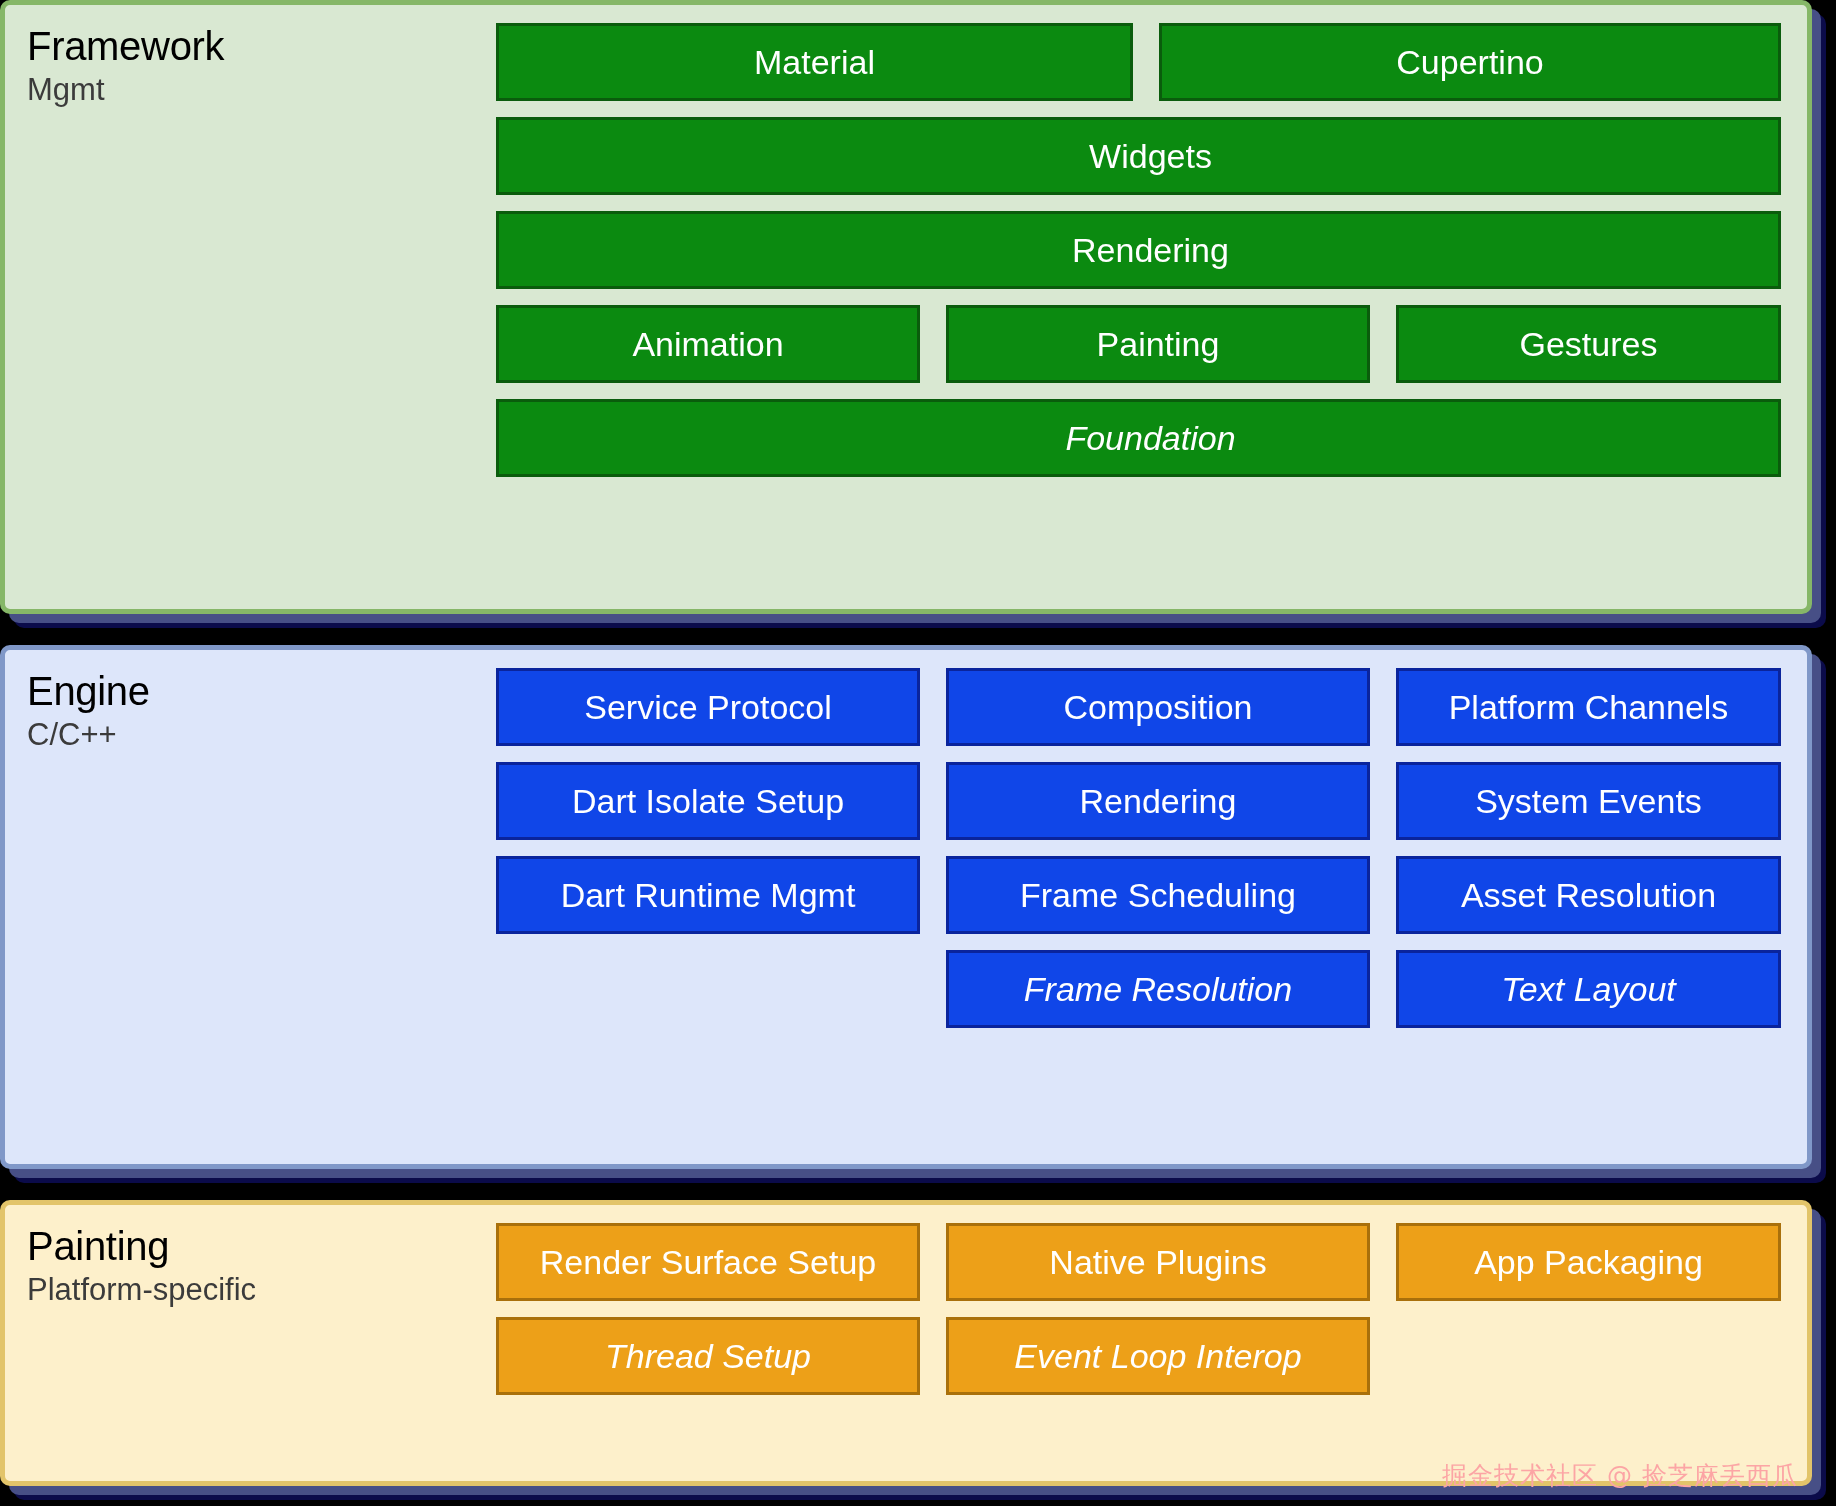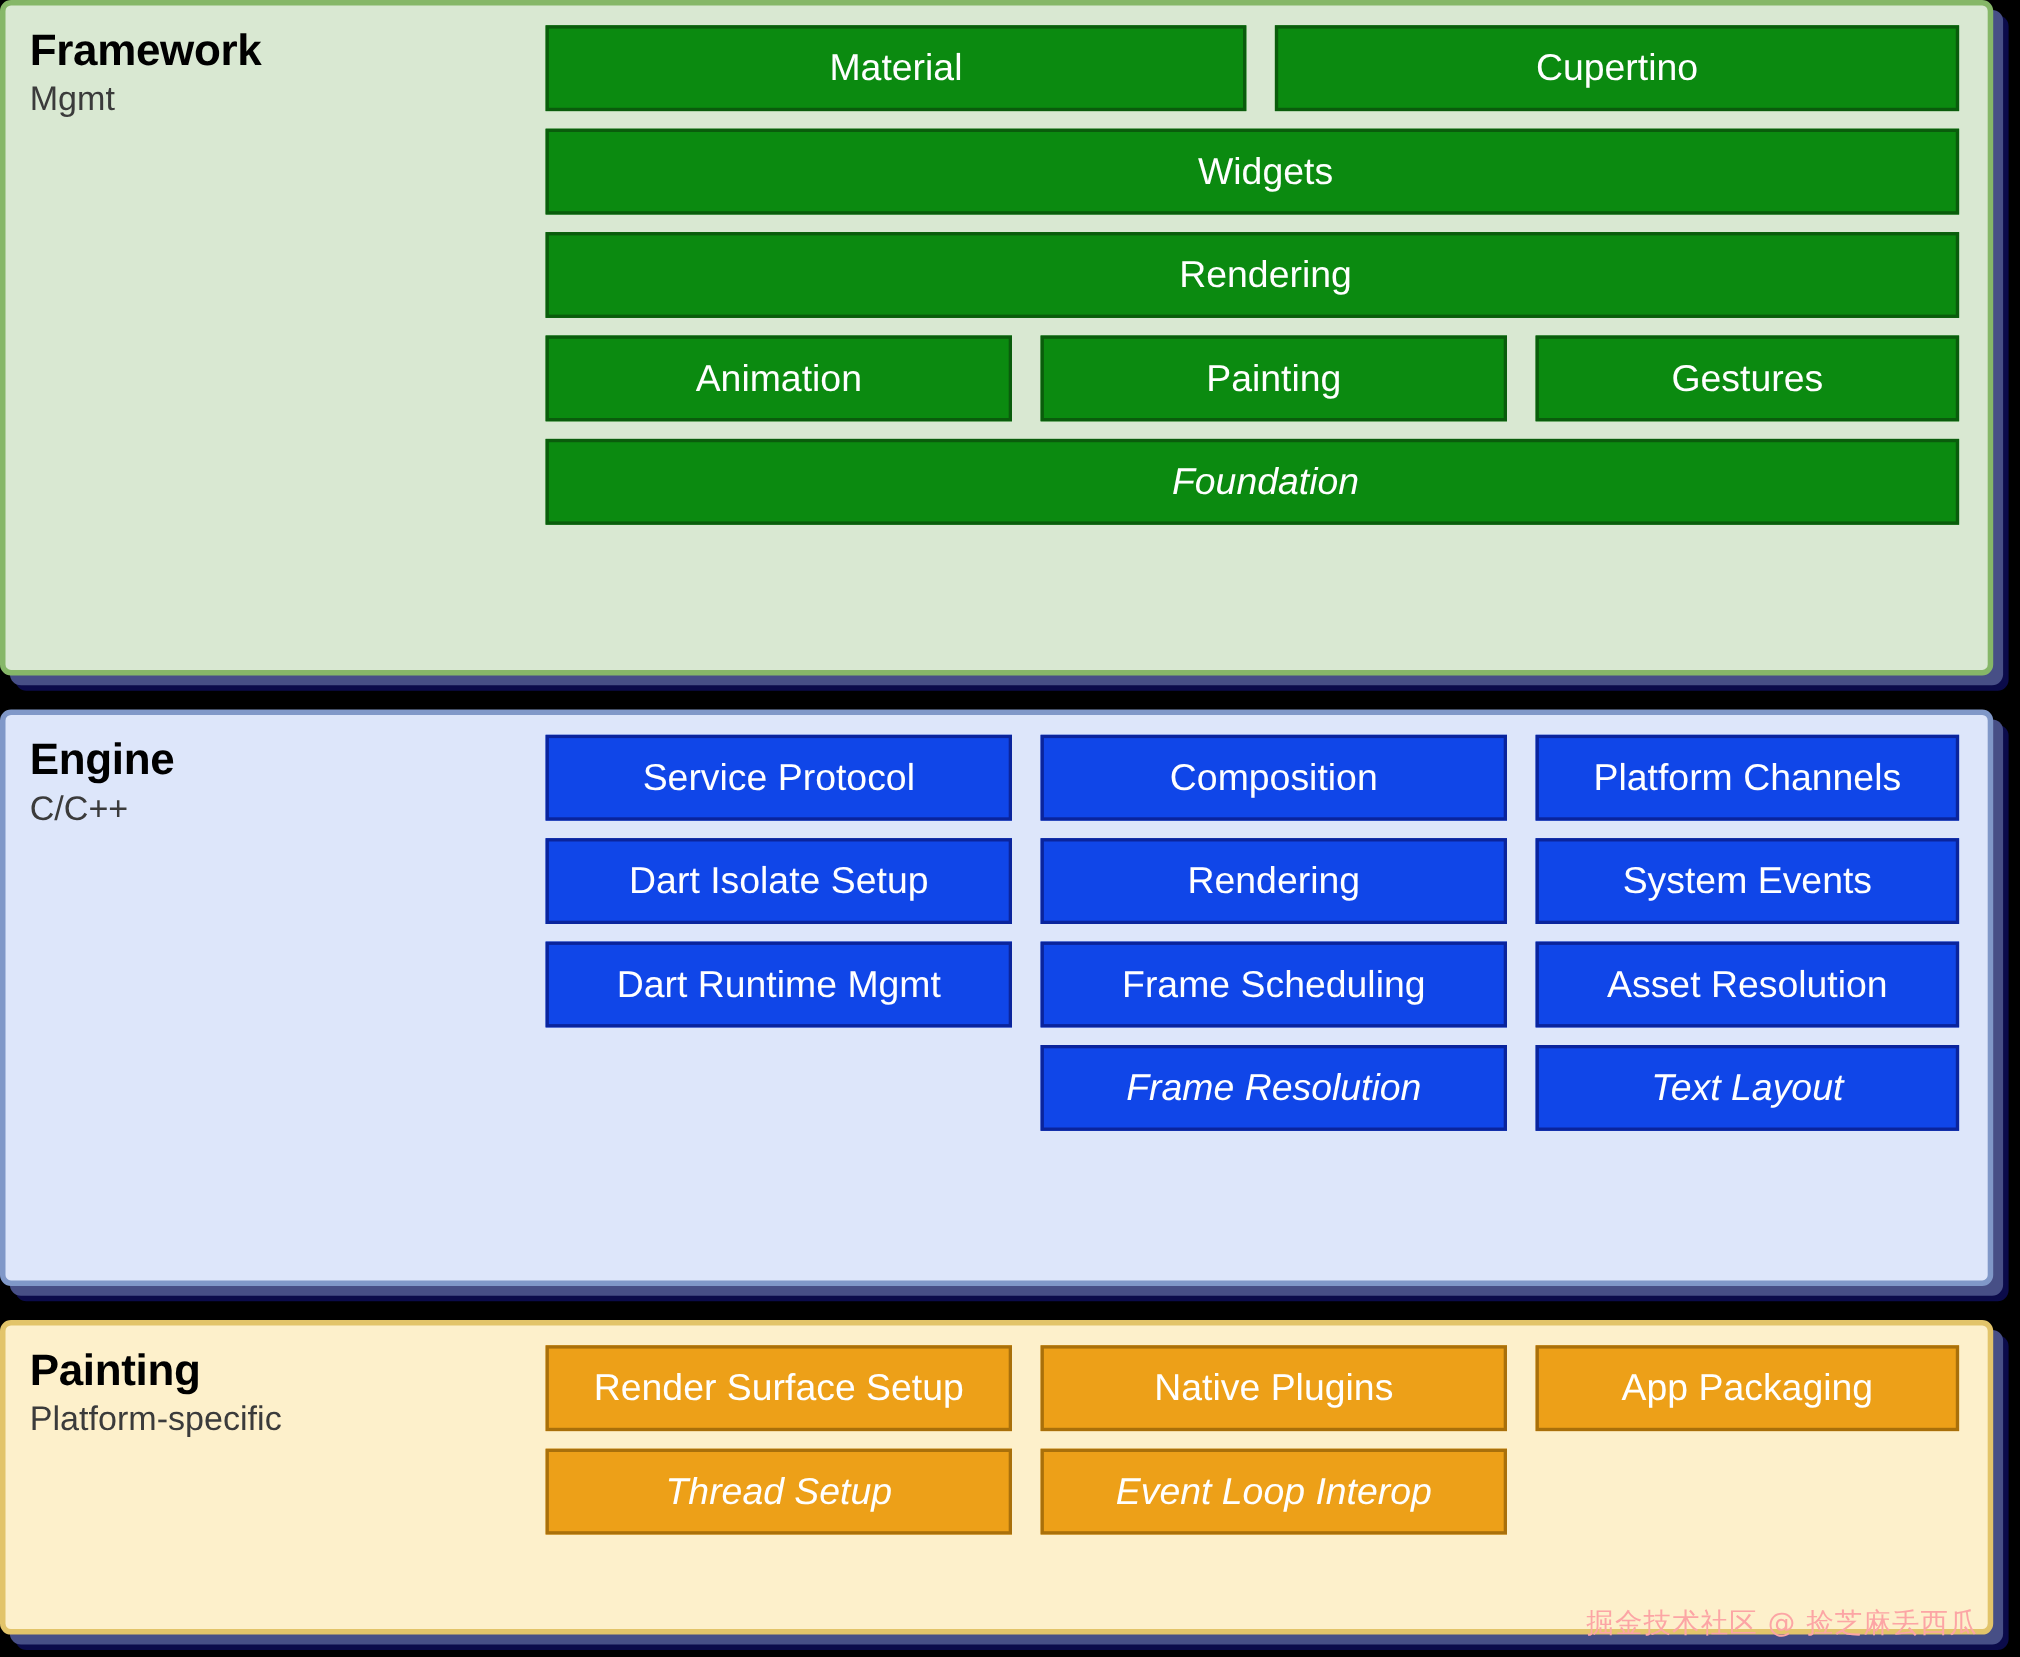--- a/index.html
+++ b/index.html
@@ -66,21 +66,21 @@
 
   
   .layer-titles {
     width: 448px;
     flex: 0 0 448px;
     padding: 18px 0 0 22px;
     box-sizing: border-box;
   }
   .layer-title {
     font-size: 40px;
-    font-weight: bold;
+    font-weight: normal;
     color: #000000;
     line-height: 1.16;
     letter-spacing: -0.3px;
     white-space: nowrap;
   }
   .layer-subtitle {
     font-size: 31px;
     font-weight: normal;
     color: #3b3b3b;
     line-height: 1.22;

